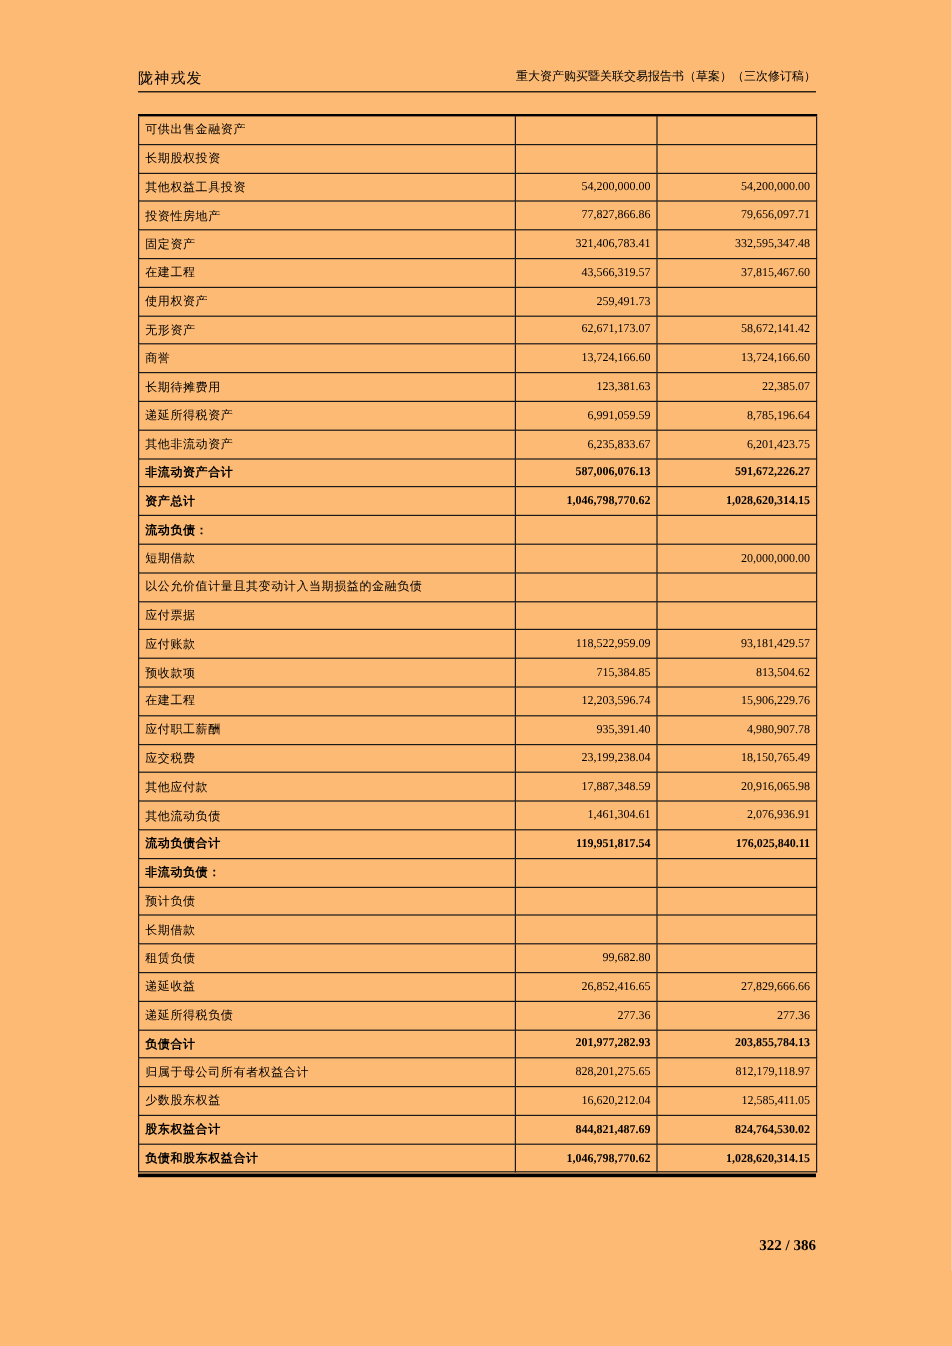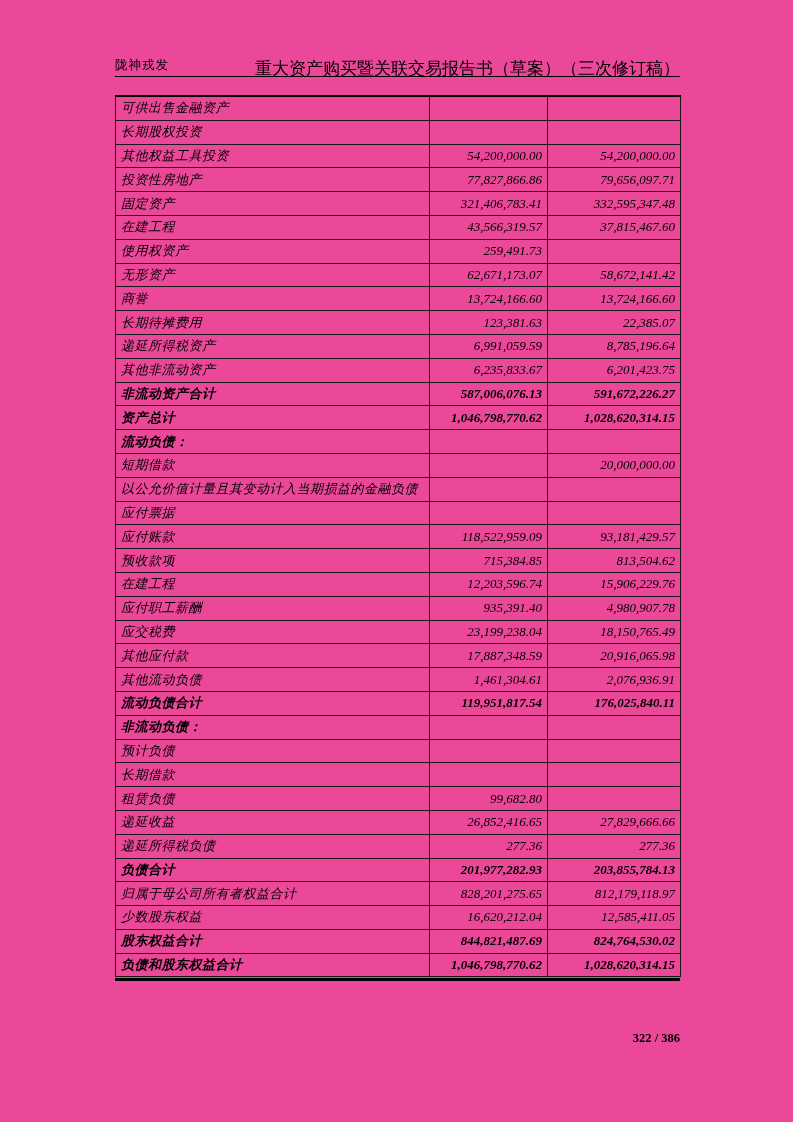--- a/index.html
+++ b/index.html
@@ -2,43 +2,42 @@
 <html><head>
 <meta charset="utf-8">
 <style>
   html, body { margin: 0; padding: 0; }
   body {
     width: 793px; height: 1122px;
     background: #ffffff;
     font-family: "Liberation Serif", "DejaVu Serif", serif;
     color: #000;
   }
-  .page { position: relative; width: 793px; height: 1122px; background: #ec4899; overflow: hidden; }
+  .page { position: relative; width: 793px; height: 1122px; background: #fdba74; overflow: hidden; }
 
   
   .hdr-left {
     position: absolute; left: 115px; top: 57px;
     font-size: 12.5px; letter-spacing: 1px; white-space: nowrap;
   }
   .hdr-right {
     position: absolute; right: 113px; top: 57px;
-    font-size: 17px; white-space: nowrap;
+    font-size: 10px; white-space: nowrap;
   }
   .hdr-rule {
     position: absolute; left: 115px; right: 113px; top: 76px;
     height: 1px; background: #000;
   }
 
   
   .table-wrap { position: absolute; left: 115px; top: 95px; width: 565px; }
   table.bs {
     width: 565px; border-collapse: collapse; table-layout: fixed;
-    font-size: 13px;
+    font-size: 10px;
     border-top: 2.5px solid #000;
-    font-style: italic;
   }
   table.bs col.c-label { width: 314px; }
   table.bs col.c-num1  { width: 118px; }
   table.bs col.c-num2  { width: 133px; }
   table.bs td {
     border: 1px solid #1a1a1a;
     height: 22.8px;
     padding: 0 5px;
     vertical-align: middle;
     overflow: hidden; white-space: nowrap;

